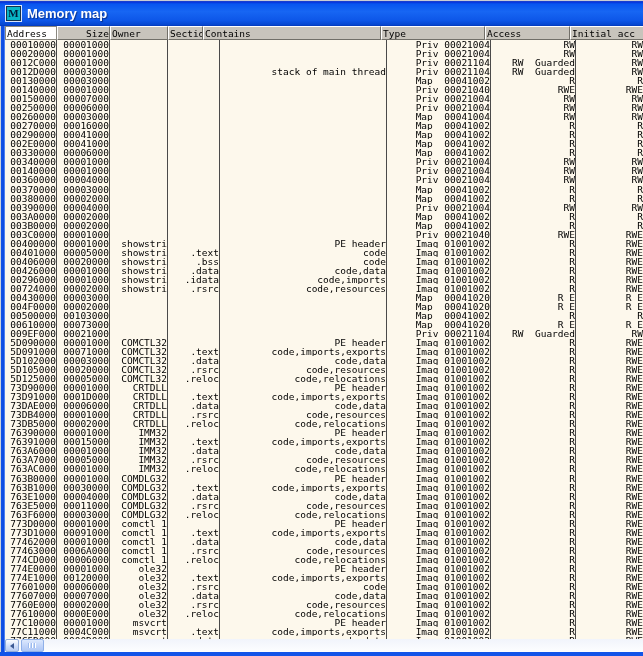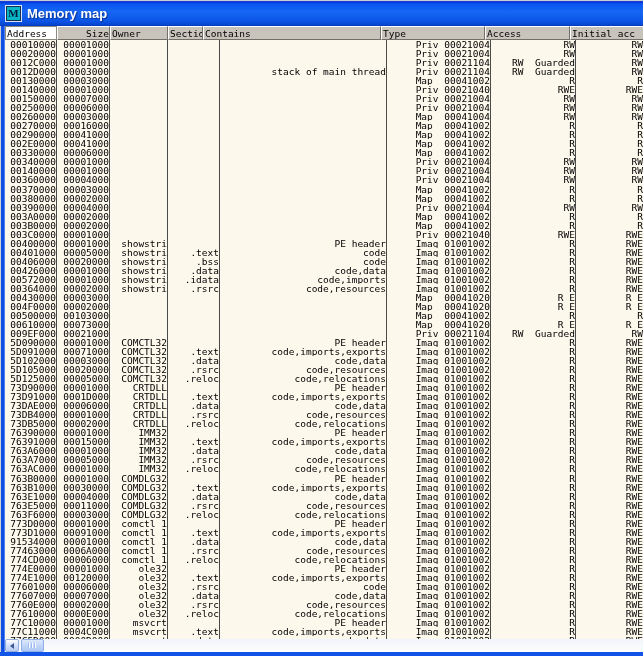--- a/index.html
+++ b/index.html
@@ -373,31 +373,31 @@
           <div class="cell c0">00426000</div>
           <div class="cell c1">00001000</div>
           <div class="cell c2">showstri</div>
           <div class="cell c3">.data</div>
           <div class="cell c4">code,data</div>
           <div class="cell c5">Imag 01001002</div>
           <div class="cell c6">R</div>
           <div class="cell c7">RWE</div>
         </div>
         <div class="row">
-          <div class="cell c0">00572000</div>
+          <div class="cell c0">00296000</div>
           <div class="cell c1">00001000</div>
           <div class="cell c2">showstri</div>
           <div class="cell c3">.idata</div>
           <div class="cell c4">code,imports</div>
           <div class="cell c5">Imag 01001002</div>
           <div class="cell c6">R</div>
           <div class="cell c7">RWE</div>
         </div>
         <div class="row">
-          <div class="cell c0">00364000</div>
+          <div class="cell c0">00724000</div>
           <div class="cell c1">00002000</div>
           <div class="cell c2">showstri</div>
           <div class="cell c3">.rsrc</div>
           <div class="cell c4">code,resources</div>
           <div class="cell c5">Imag 01001002</div>
           <div class="cell c6">R</div>
           <div class="cell c7">RWE</div>
         </div>
         <div class="row">
           <div class="cell c0">00430000</div>
@@ -663,21 +663,21 @@
           <div class="cell c0">773D1000</div>
           <div class="cell c1">00091000</div>
           <div class="cell c2">comctl_1</div>
           <div class="cell c3">.text</div>
           <div class="cell c4">code,imports,exports</div>
           <div class="cell c5">Imag 01001002</div>
           <div class="cell c6">R</div>
           <div class="cell c7">RWE</div>
         </div>
         <div class="row">
-          <div class="cell c0">91534000</div>
+          <div class="cell c0">77462000</div>
           <div class="cell c1">00001000</div>
           <div class="cell c2">comctl_1</div>
           <div class="cell c3">.data</div>
           <div class="cell c4">code,data</div>
           <div class="cell c5">Imag 01001002</div>
           <div class="cell c6">R</div>
           <div class="cell c7">RWE</div>
         </div>
         <div class="row">
           <div class="cell c0">77463000</div>

